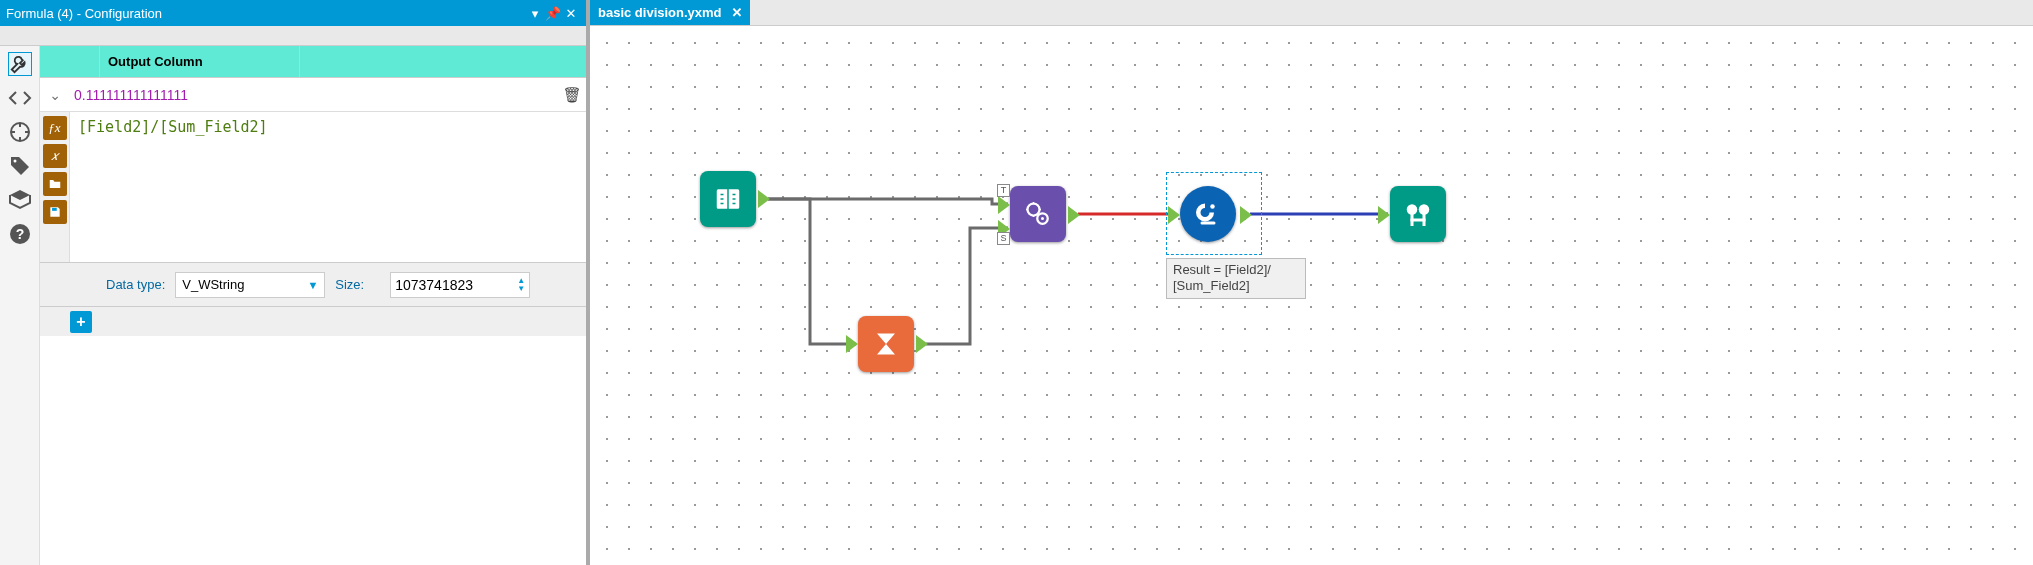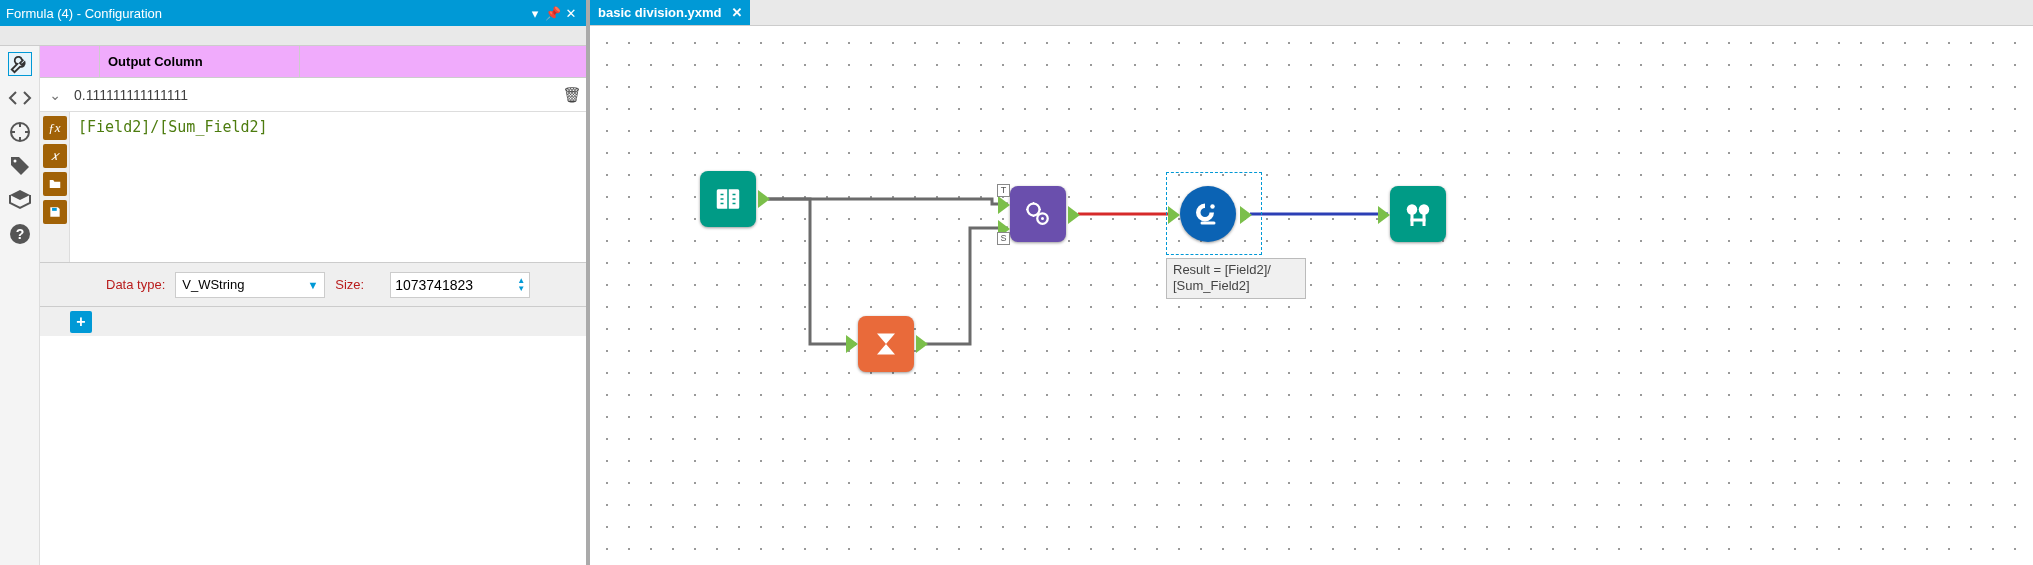--- a/index.html
+++ b/index.html
@@ -54,21 +54,21 @@
     border: 1px solid #0099d6; background: #e6f4fb;
   }
   
   .fcol {
     flex: 1;
     display: flex;
     flex-direction: column;
   }
   .headers {
     display: flex;
-    background: #f0abfc;
+    background: #5eead4;
     border-bottom: 1px solid #ccc;
     height: 32px;
   }
   .headers .hleft { width: 60px; border-right: 1px solid #ccc; }
   .headers .houtput {
     width: 200px; border-right: 1px solid #ccc;
     display: flex; align-items: center; padding-left: 8px; font-weight: 600;
   }
   .headers .hpreview {
     flex: 1; display: flex; align-items: center; padding-left: 8px; font-weight: 600;
@@ -83,21 +83,21 @@
     width: 200px; display: flex; align-items: center;
     border: 1px solid #ccc; border-radius: 2px; height: 26px; margin-right: 8px;
   }
   .row-output .out-input input {
     flex: 1; border: none; outline: none; font-size: 14px; padding-left: 6px;
   }
   .row-output .out-input .clear {
     width: 22px; text-align: center; color: #444; cursor: pointer; font-size: 14px;
   }
   .row-output .preview {
-    flex: 1; padding-left: 4px; color: #404040; font-size: 14px;
+    flex: 1; padding-left: 4px; color: #a21caf; font-size: 14px;
   }
   .row-output .trash {
     width: 28px; text-align: center; cursor: pointer; color: #444; font-size: 15px;
   }
   .expr-area {
     display: flex; min-height: 150px;
   }
   .expr-sidebar {
     width: 30px; background: #f0f0f0; border-right: 1px solid #ddd;
     display: flex; flex-direction: column; align-items: center; padding-top: 4px; gap: 4px;
@@ -109,21 +109,21 @@
     border-radius: 2px;
   }
   .expr-text {
     flex: 1; padding: 6px 8px; font-family: Consolas, monospace; font-size: 15px;
   }
   .expr-text .field { color: #4d7c0f; }
   .dt-row {
     display: flex; align-items: center; height: 44px;
     background: #efefef; border-top: 1px solid #ccc; padding: 0 8px 0 66px; gap: 10px;
   }
-  .dt-row .lbl { color: #b91c1c; }
+  .dt-row .lbl { color: #0369a1; }
   .dt-row .select {
     border: 1px solid #ccc; background: #fff; height: 26px;
     display: flex; align-items: center; padding: 0 6px; min-width: 150px;
     cursor: pointer;
   }
   .dt-row .select .caret { color: #0099d6; margin-left: auto; font-size: 11px; }
   .dt-row .num {
     border: 1px solid #ccc; background: #fff; height: 26px;
     display: flex; align-items: center; padding: 0 4px; width: 140px; margin-left: 16px;
   }

